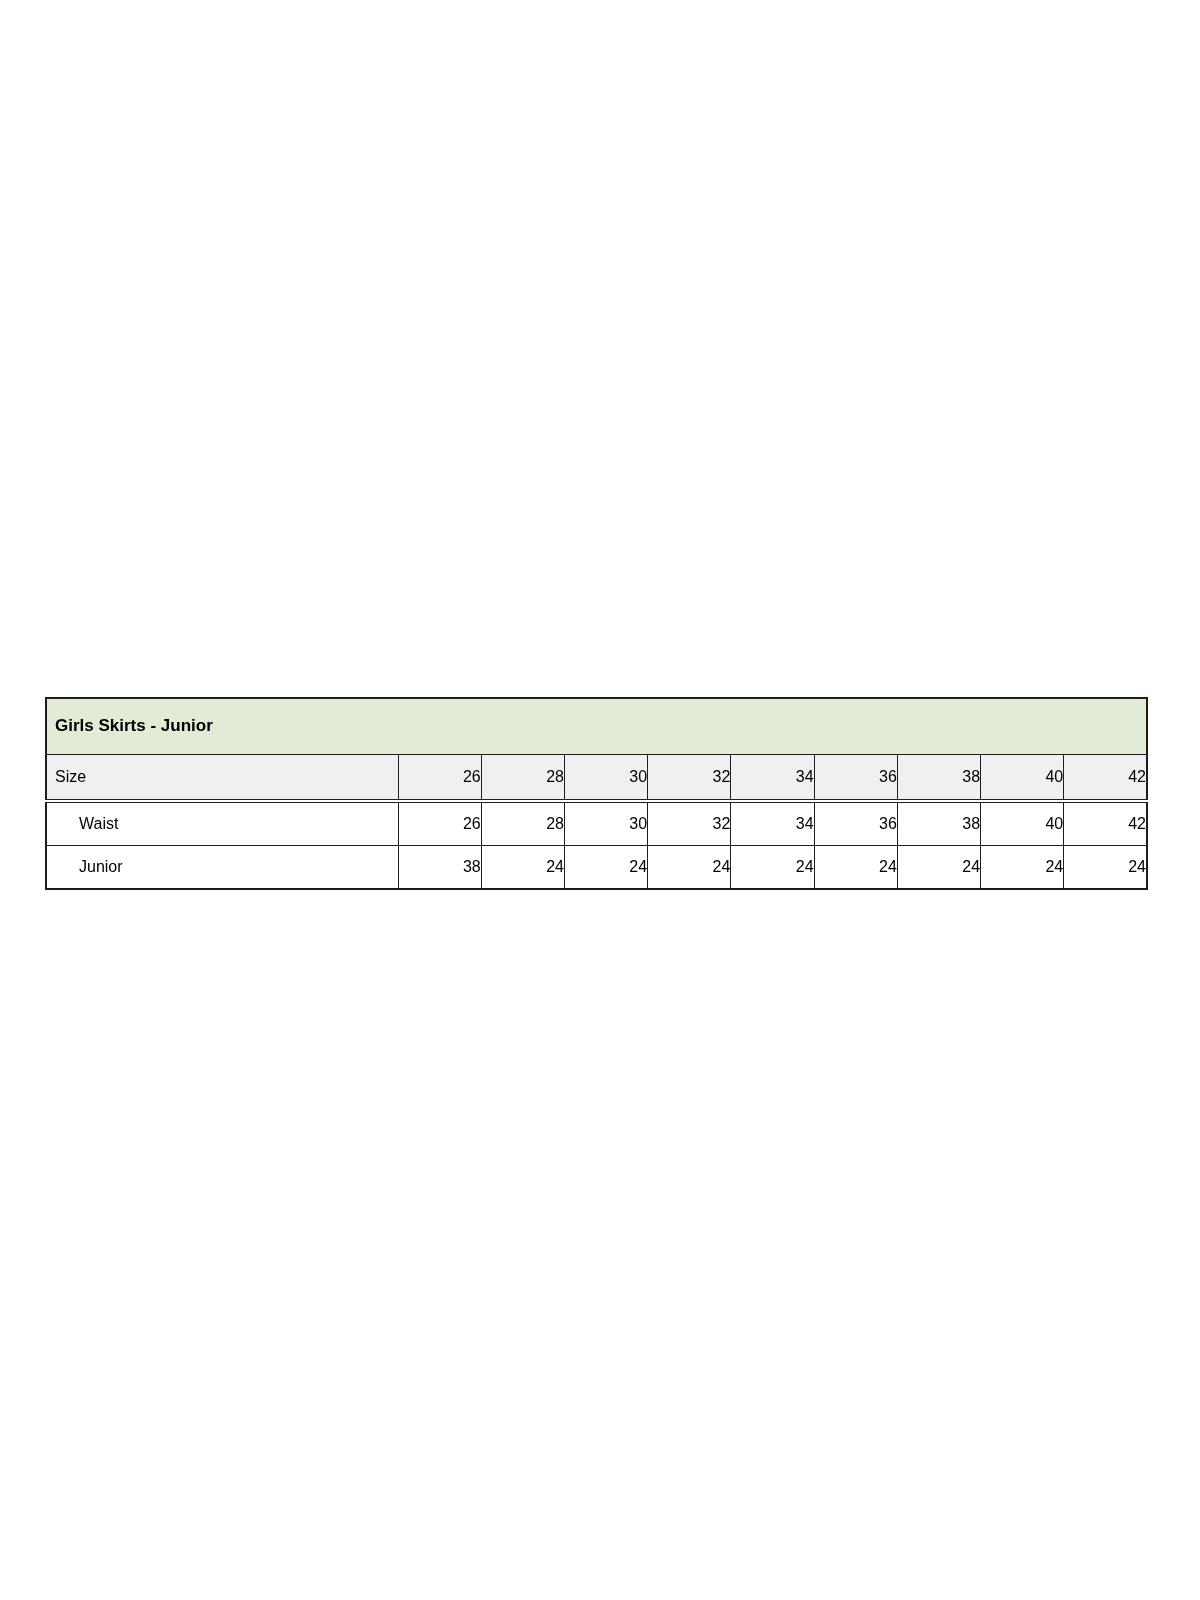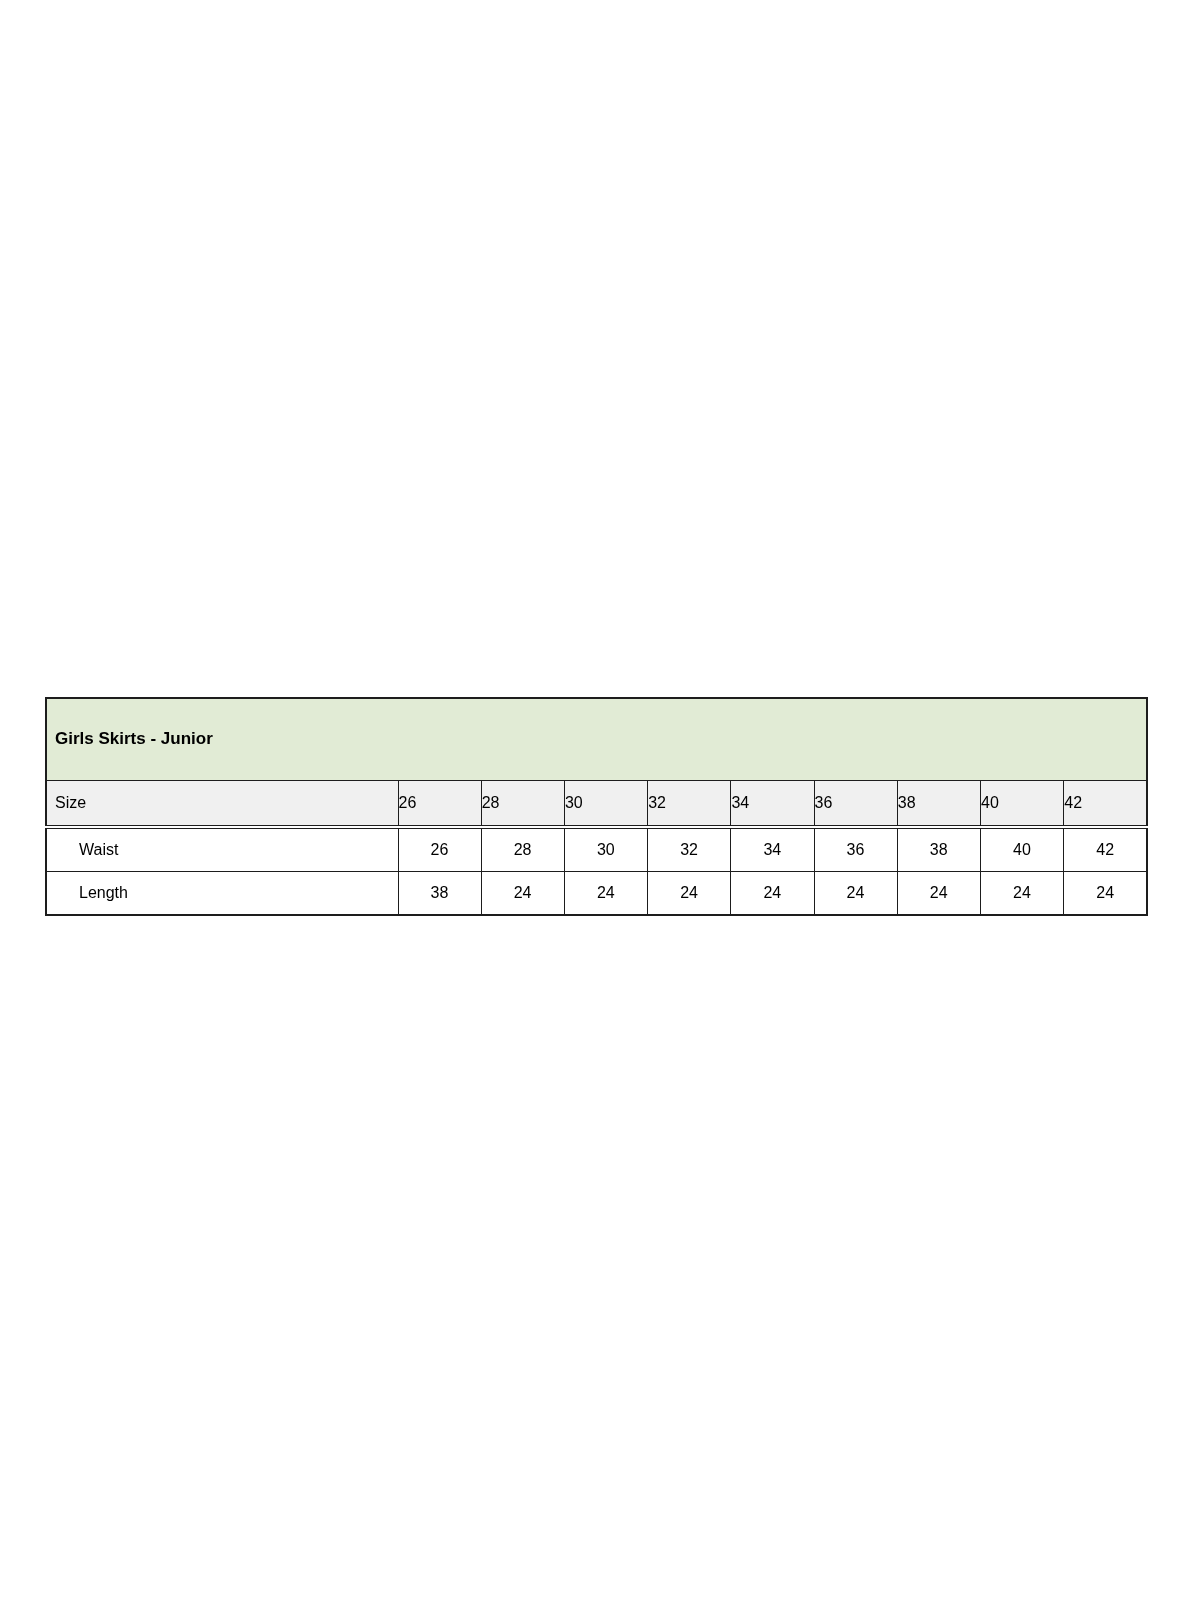--- a/index.html
+++ b/index.html
@@ -24,38 +24,38 @@
   }
   table.size-chart td {
     border: 1px solid #1d1d1d;
     font-size: 16px;
     vertical-align: middle;
     overflow: hidden;
     white-space: nowrap;
   }
   tr.title-row td {
     background: #e1ebd5;
-    height: 82px;
+    height: 56px;
     font-weight: bold;
     font-size: 17px;
     text-align: left;
     padding-left: 8px;
   }
   tr.size-row td {
     background: #f0f0f0;
     height: 47px;
     font-weight: normal;
     border-bottom: 4px double #1d1d1d;
   }
   td.label-cell {
     text-align: left;
     padding-left: 8px;
   }
   td.num-cell {
-    text-align: left;
+    text-align: right;
     margin-left: 16px;
   }
   tr.data-row td {
     background: #ffffff;
     height: 44px;
     font-weight: normal;
     padding-left: 32px;
   }
 </style>
 </head>
@@ -97,21 +97,21 @@
         <td class="num-cell">28</td>
         <td class="num-cell">30</td>
         <td class="num-cell">32</td>
         <td class="num-cell">34</td>
         <td class="num-cell">36</td>
         <td class="num-cell">38</td>
         <td class="num-cell">40</td>
         <td class="num-cell">42</td>
       </tr>
       <tr class="data-row">
-        <td class="label-cell">Length</td>
+        <td class="label-cell">Junior</td>
         <td class="num-cell">38</td>
         <td class="num-cell">24</td>
         <td class="num-cell">24</td>
         <td class="num-cell">24</td>
         <td class="num-cell">24</td>
         <td class="num-cell">24</td>
         <td class="num-cell">24</td>
         <td class="num-cell">24</td>
         <td class="num-cell">24</td>
       </tr>

